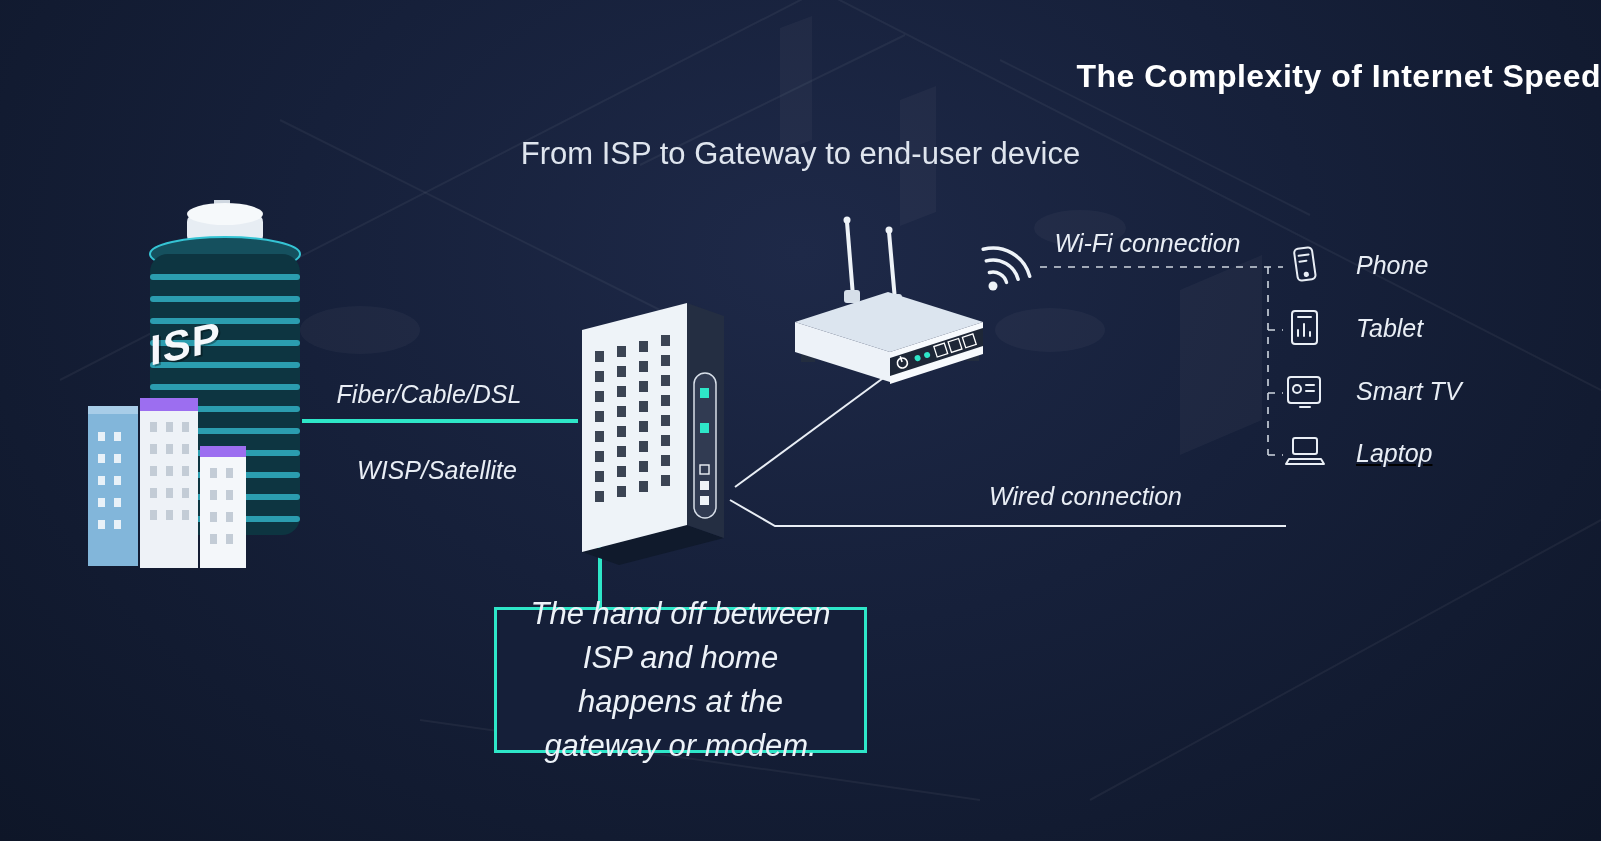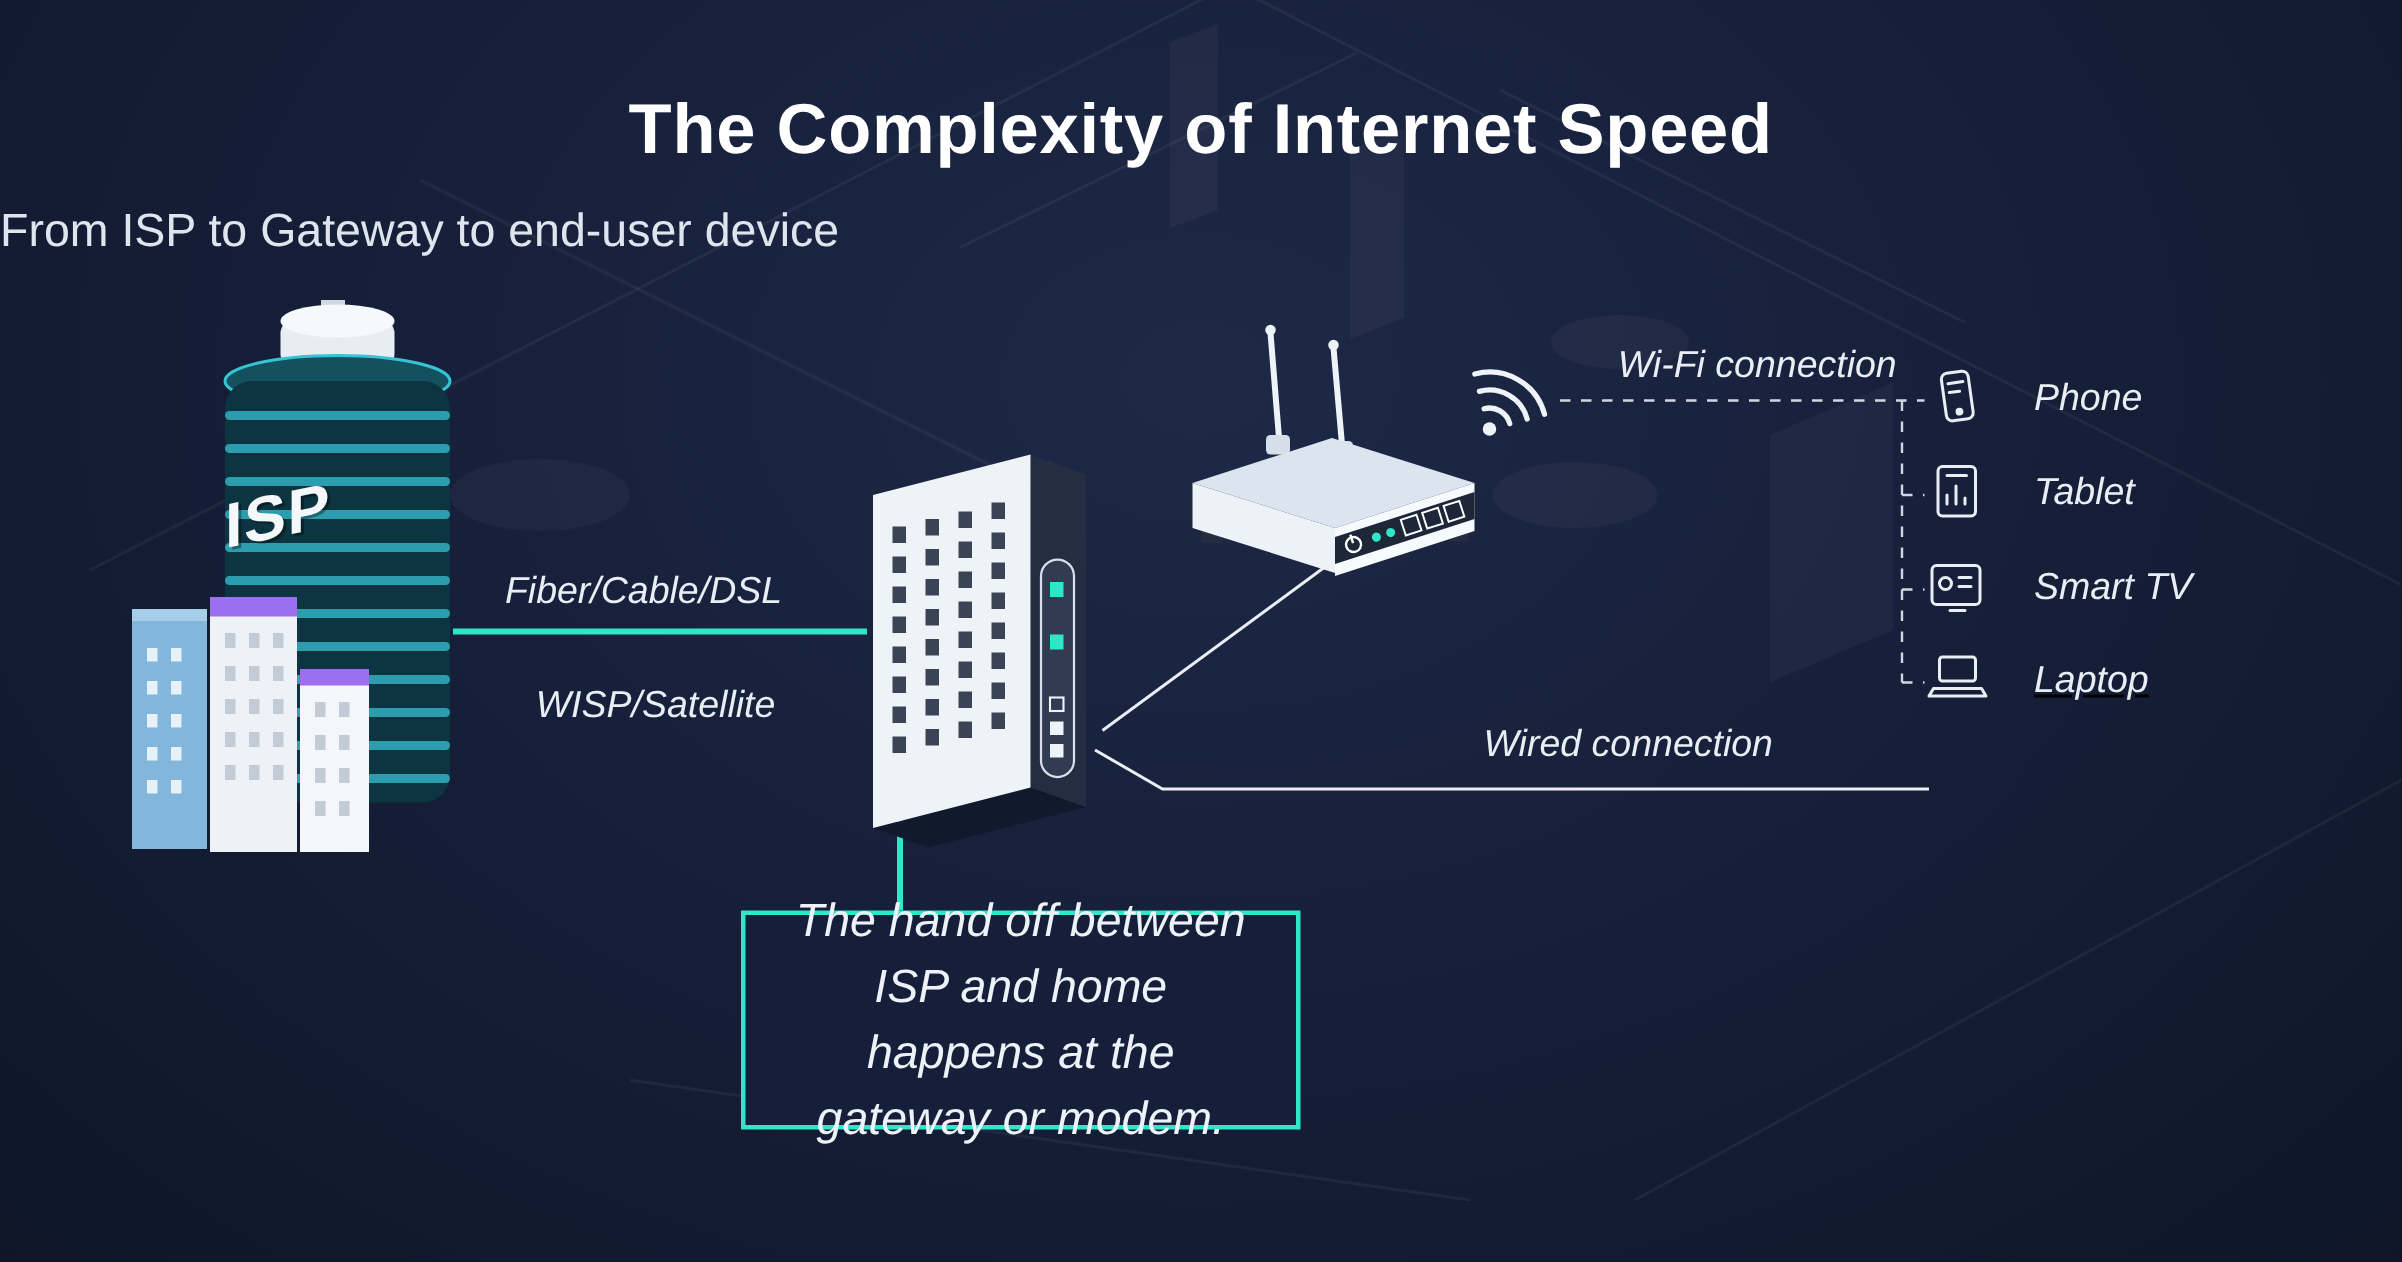--- a/index.html
+++ b/index.html
@@ -4,25 +4,25 @@
 <style>
   html,body{margin:0;padding:0;background:#0d1425;}
   .canvas{
     position:relative;width:1601px;height:841px;overflow:hidden;
     background:radial-gradient(ellipse at 50% 30%, #1e2948 0%, #16203a 45%, #0e1628 100%);
     font-family:"Liberation Sans", sans-serif;
   }
   svg{display:block;}
   .abs{position:absolute;}
   .title{
-    position:absolute;top:58px;left:0;width:100%;text-align:center;
-    font-size:47px;font-weight:800;color:#ffffff;letter-spacing:.5px;
+    position:absolute;top:58px;left:0;width:100%;text-align:right;
+    font-size:32px;font-weight:800;color:#ffffff;letter-spacing:.5px;
   }
   .subtitle{
-    position:absolute;top:136px;left:0;width:100%;
+    position:absolute;top:136px;left:0;width:100%;text-align:center;
     font-size:31px;font-weight:400;color:#dfe5ee;
   }
   .lbl{
     position:absolute;font-style:italic;font-size:25px;color:#e9eef5;
     text-align:center;white-space:nowrap;
   }
   .isp-label{
     position:absolute;left:150px;top:320px;
     font-size:42px;font-weight:800;color:#f5f8fb;letter-spacing:1px;
     transform:skewY(-12deg);text-shadow:2px 2px 0 rgba(0,0,0,.35);
@@ -241,21 +241,21 @@
       <path d="M5.2,21.3 A38,38 0 0 1 51.7,48.2"></path>
     </g>
     <circle cx="15" cy="58" r="4.5" fill="#eef3f8"></circle>
   </svg>
 
   <div class="title">The Complexity of Internet Speed</div>
   <div class="subtitle">From ISP to Gateway to end-user device</div>
 
   <div class="lbl" style="left:304px;top:380px;width:250px;">Fiber/Cable/DSL</div>
   <div class="lbl" style="left:312px;top:456px;width:250px;">WISP/Satellite</div>
-  <div class="lbl" style="left:1050px;top:229px;width:195px;margin-left:24px;">Wi-Fi connection</div>
+  <div class="lbl" style="left:1050px;top:229px;width:195px;">Wi-Fi connection</div>
   <div class="lbl" style="left:988px;top:482px;width:195px;">Wired connection</div>
 
   <div class="device" style="top:243px;">
     <svg class="icon" viewBox="0 0 44 44">
       <g transform="rotate(-8 22 22)" stroke="#e9eef5" stroke-width="2" fill="none" stroke-linecap="round" stroke-linejoin="round">
         <rect x="13" y="5" width="18" height="32" rx="4"></rect>
         <path d="M17,12 H27"></path>
           <path d="M17,18 H24"></path>
         <circle cx="22" cy="31.5" r="1.6" fill="#e9eef5"></circle>
       </g>

